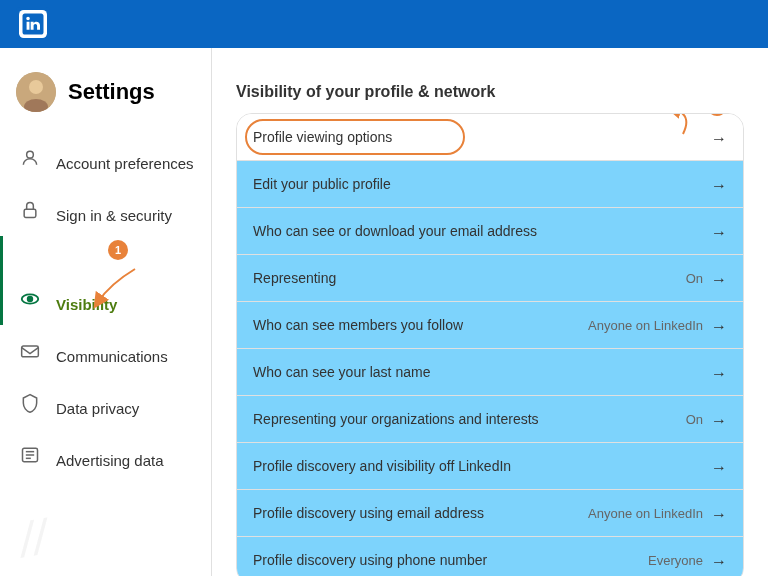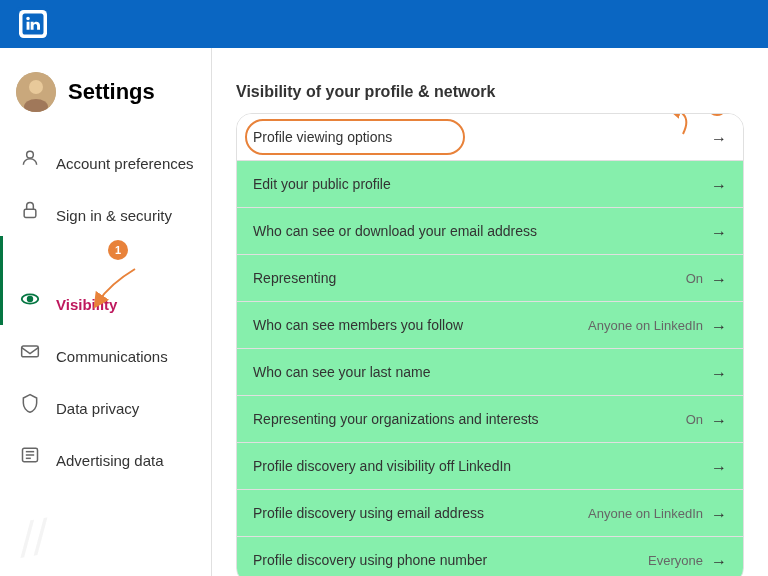--- a/index.html
+++ b/index.html
@@ -95,21 +95,21 @@
       flex-shrink: 0;
     }
     .nav-item .nav-label {
       font-size: 15px;
       color: #333;
     }
     .nav-item.active .nav-icon {
       color: #057642;
     }
     .nav-item.active .nav-label {
-      color: #be185d;
+      color: #4d7c0f;
       font-weight: 600;
       margin-top: 48px;
     }
     .nav-item.active::before {
       content: '';
       position: absolute;
       left: 0;
       top: 0;
       bottom: 0;
       width: 3px;
@@ -138,21 +138,21 @@
     }
 
     .menu-item {
       display: flex;
       align-items: center;
       justify-content: space-between;
       padding: 14px 16px;
       border-bottom: 1px solid #e0e0e0;
       cursor: pointer;
       position: relative;
-      background: #86efac;
+      background: #7dd3fc;
     }
     .menu-item:last-child {
       border-bottom: none;
     }
 
     .menu-item-left {
       display: flex;
       align-items: center;
       flex: 1;
     }

